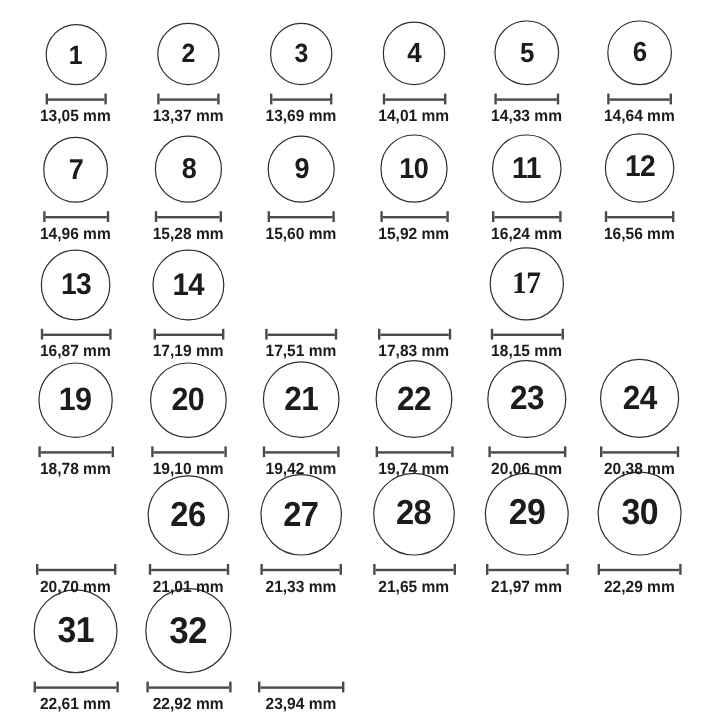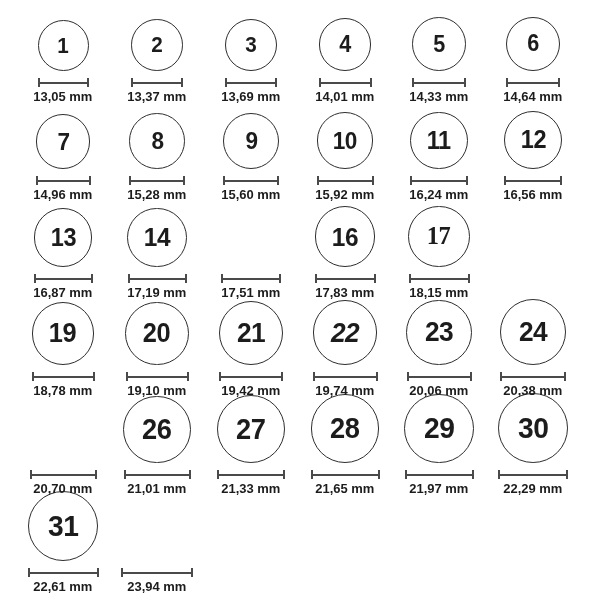--- a/index.html
+++ b/index.html
@@ -250,23 +250,20 @@
   <div class="cell">
     <div class="bar" style="width: 60px;">
       <span class="tick"></span>
       <span class="line"></span>
       <span class="tick"></span>
     </div>
     <div class="label">17,51 mm</div>
   </div>
 
   <div class="cell">
-    <div class="circle" style="width: 60.75px; height: 60.75px;">
-      <span class="num" style="font-size: 26px;">16</span>
-    </div>
     <div class="bar" style="width: 61px;">
       <span class="tick"></span>
       <span class="line"></span>
       <span class="tick"></span>
     </div>
     <div class="label">17,83 mm</div>
   </div>
 
   <div class="cell">
     <div class="circle" style="width: 61.4px; height: 61.4px; font-family: Liberation Serif, serif;">
@@ -312,21 +309,21 @@
     </div>
     <div class="bar" style="width: 64px;">
       <span class="tick"></span>
       <span class="line"></span>
       <span class="tick"></span>
     </div>
     <div class="label">19,42 mm</div>
   </div>
 
   <div class="cell">
-    <div class="circle" style="width: 64.65px; height: 64.65px; font-style: italic;">
+    <div class="circle" style="width: 64.65px; height: 64.65px;">
       <span class="num" style="font-size: 28px;">22</span>
     </div>
     <div class="bar" style="width: 65px;">
       <span class="tick"></span>
       <span class="line"></span>
       <span class="tick"></span>
     </div>
     <div class="label">19,74 mm</div>
   </div>
 
@@ -430,20 +427,31 @@
       <span class="num" style="font-size: 30px;">31</span>
     </div>
     <div class="bar" style="width: 71px;">
       <span class="tick"></span>
       <span class="line"></span>
       <span class="tick"></span>
     </div>
     <div class="label">22,61 mm</div>
   </div>
 
+  <div class="cell">
+    <div class="circle" style="width: 71.15px; height: 71.15px;">
+      <span class="num" style="font-size: 31px;">32</span>
+    </div>
+    <div class="bar" style="width: 71px;">
+      <span class="tick"></span>
+      <span class="line"></span>
+      <span class="tick"></span>
+    </div>
+    <div class="label">22,92 mm</div>
+  </div>
 
   <div class="cell">
     <div class="bar" style="width: 72px;">
       <span class="tick"></span>
       <span class="line"></span>
       <span class="tick"></span>
     </div>
     <div class="label">23,94 mm</div>
   </div>
 </div>

